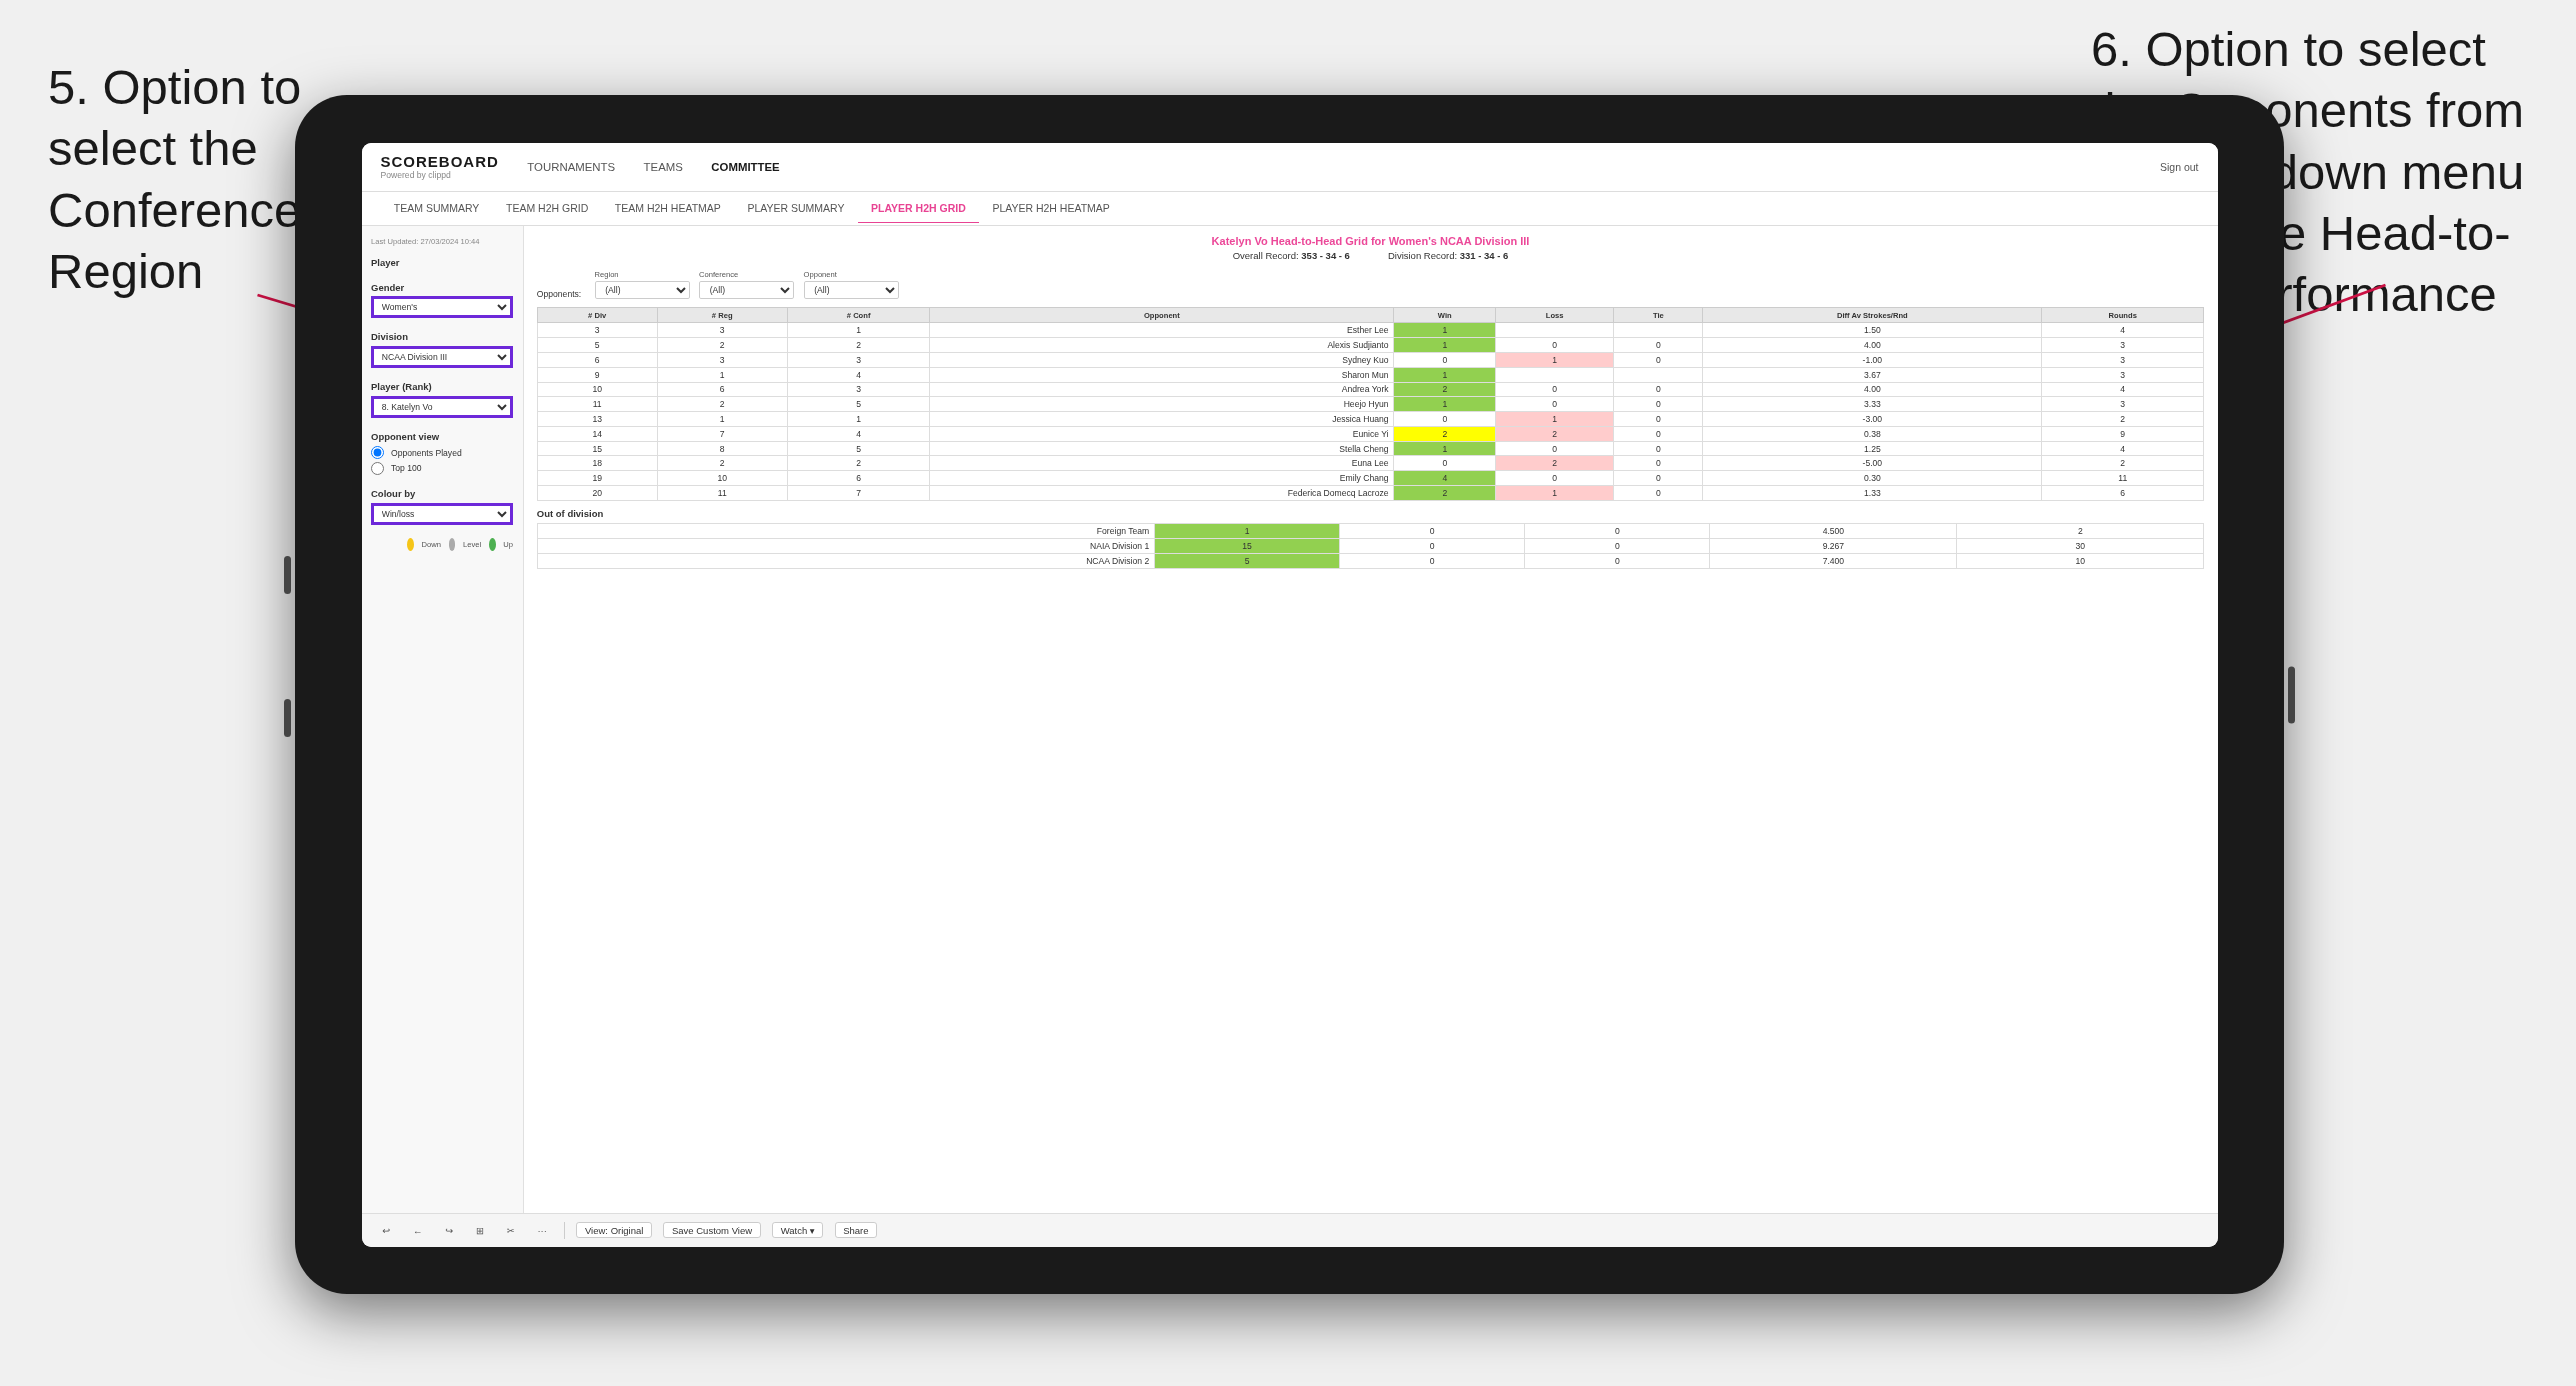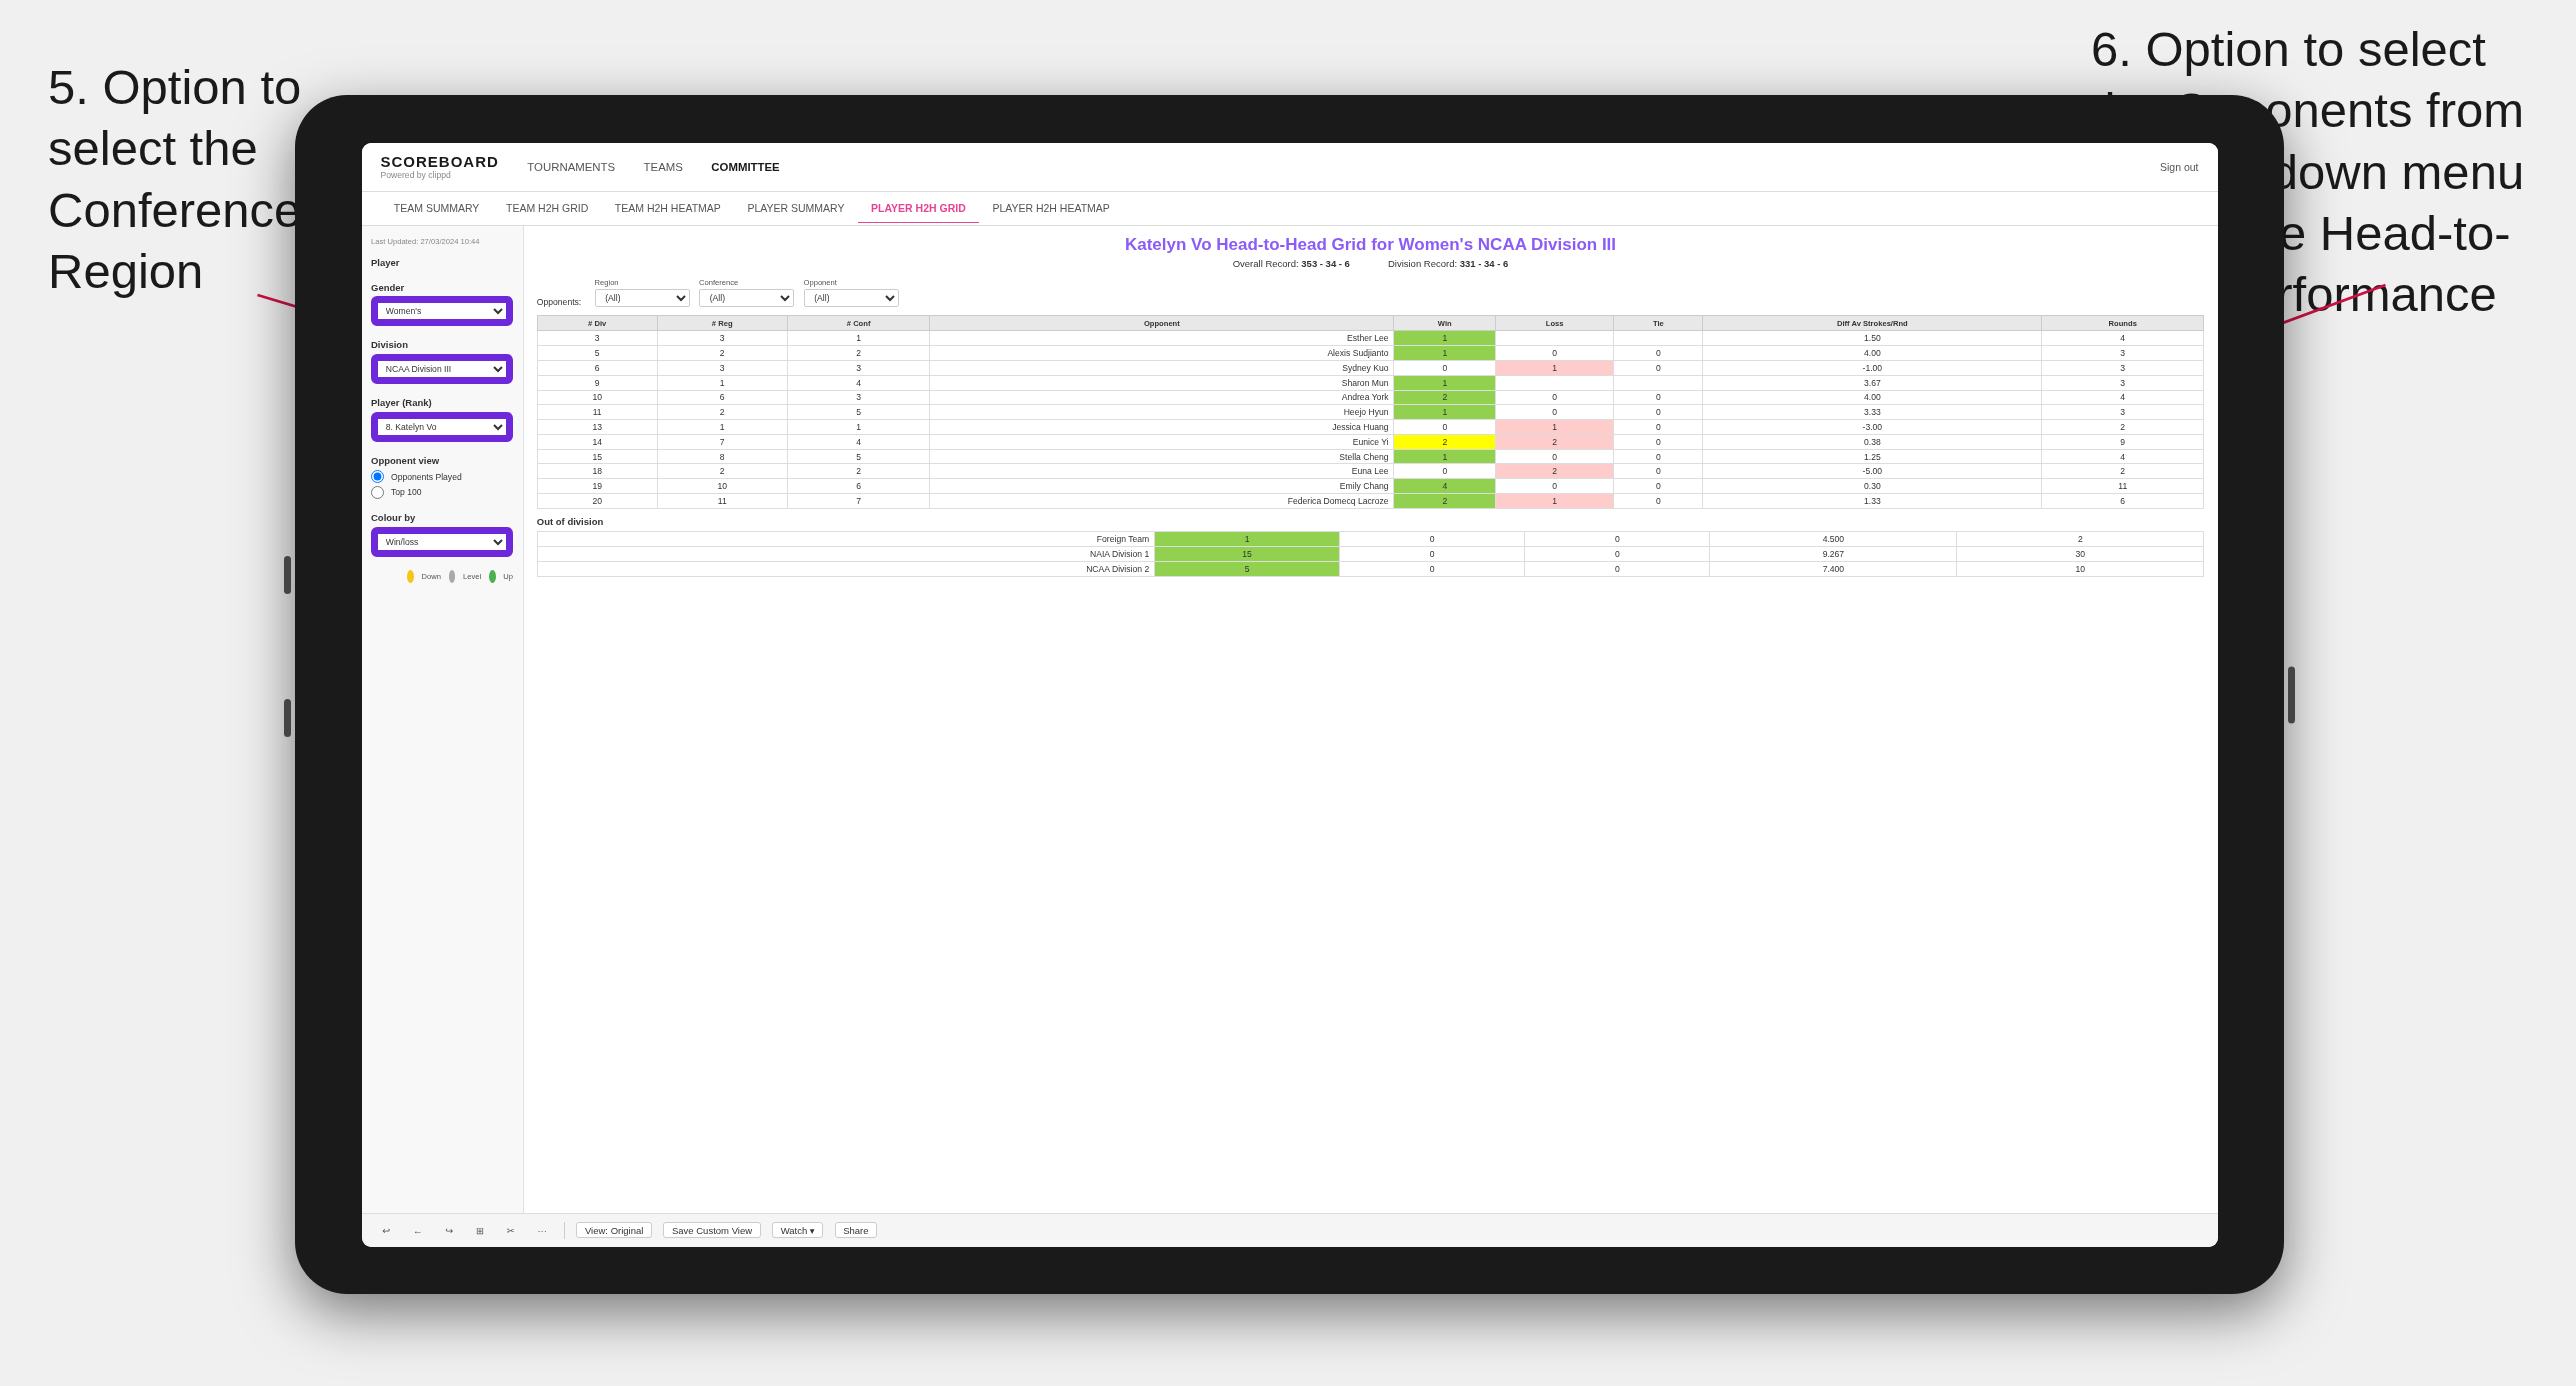--- a/index.html
+++ b/index.html
@@ -169,23 +169,23 @@
       font-size: 9.5px;
       font-weight: bold;
       color: #333;
       margin-bottom: 3.8px;
     }
 
     .sidebar-select {
       width: 100%;
       font-size: 8.6px;
       padding: 1.9px 3.8px;
-      border: 7px solid #6d28d9;
+      border: 3px solid #6d28d9;
       background: #fff;
-      border-radius: 6px;
+      border-radius: 0;
       color: #333;
     }
 
     .sidebar-radio-group {
       display: flex;
       flex-direction: column;
       gap: 2.9px;
       font-size: 8.6px;
       color: #333;
     }
@@ -217,23 +217,23 @@
 
     
     .content-area {
       flex: 1;
       padding: 9.5px 13.3px;
       overflow: auto;
       background: #fff;
     }
 
     .report-title {
-      font-size: 17px;
+      font-size: 11px;
       font-weight: bold;
-      color: #8b5cf6;
+      color: #ec4899;
       text-align: center;
       margin-bottom: 2.9px;
     }
 
     .records-row {
       display: flex;
       justify-content: center;
       gap: 38px;
       font-size: 9.5px;
       color: #333;

